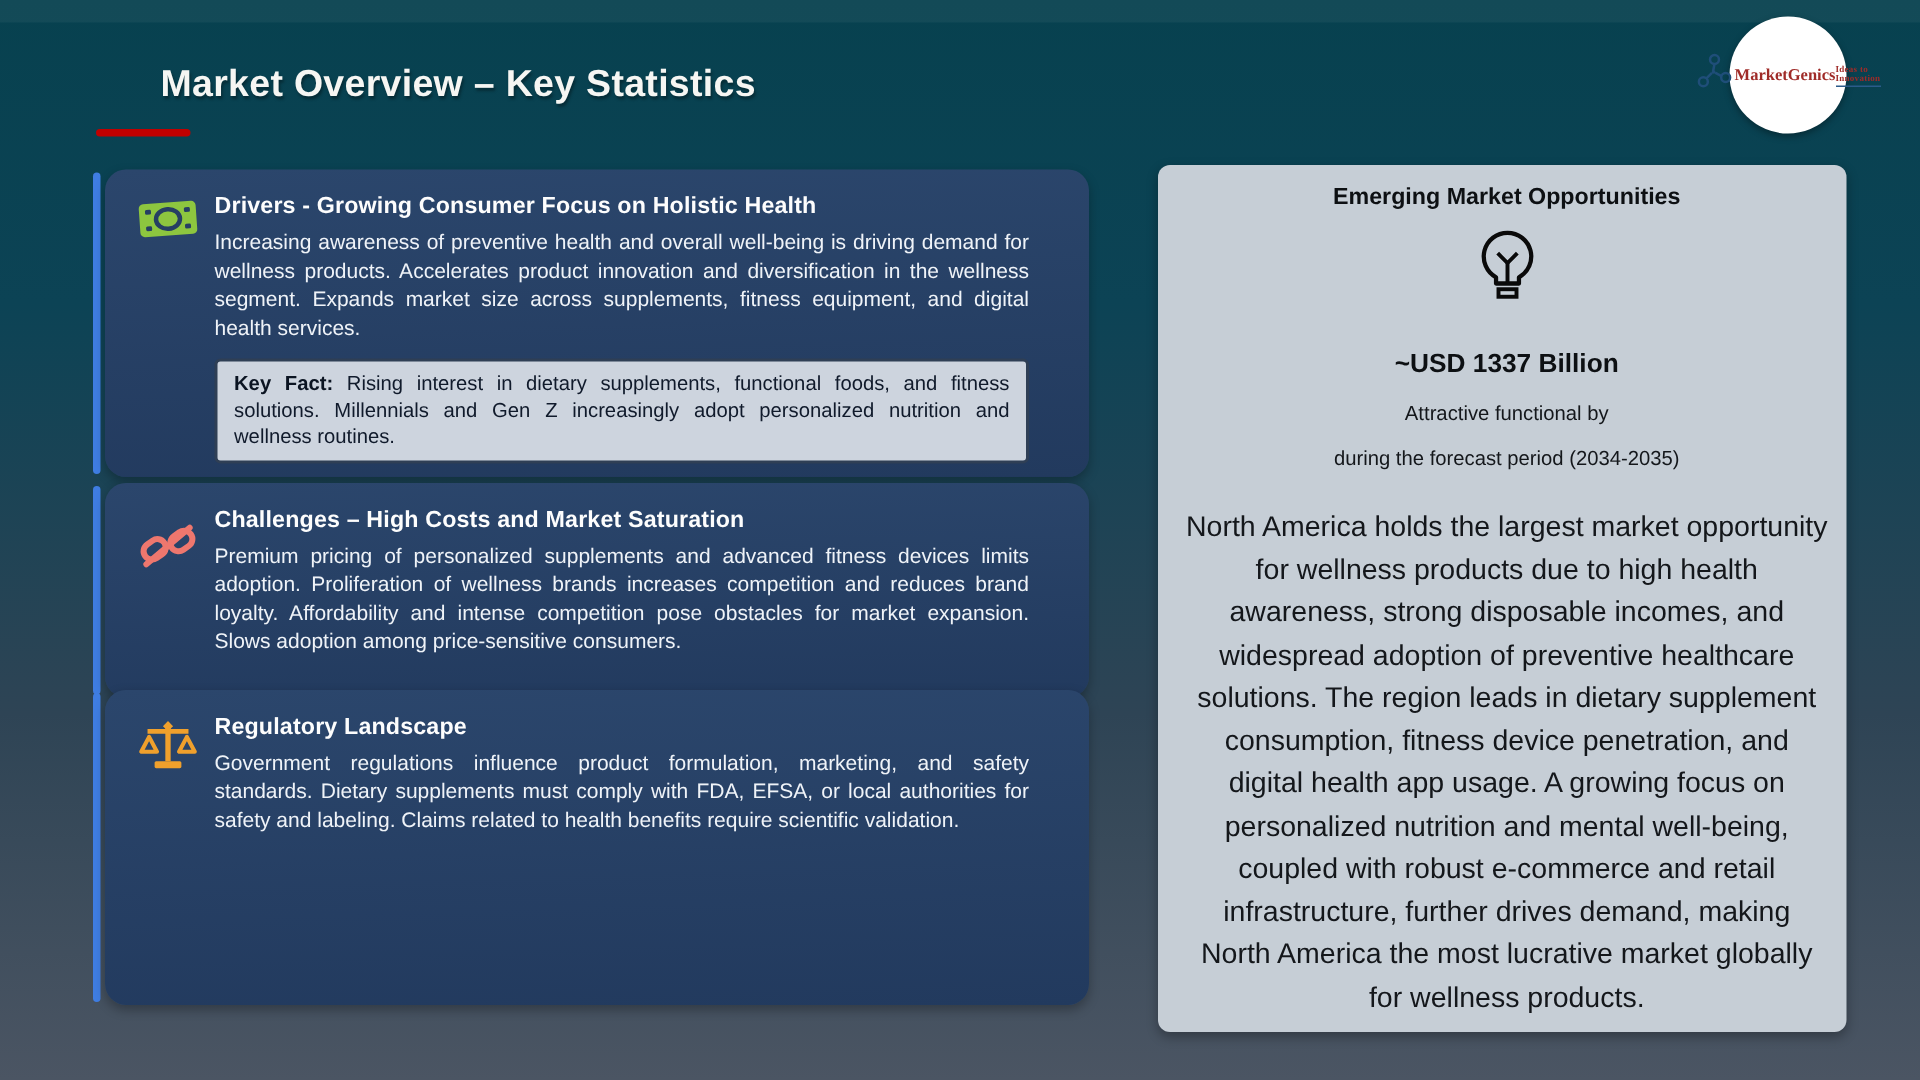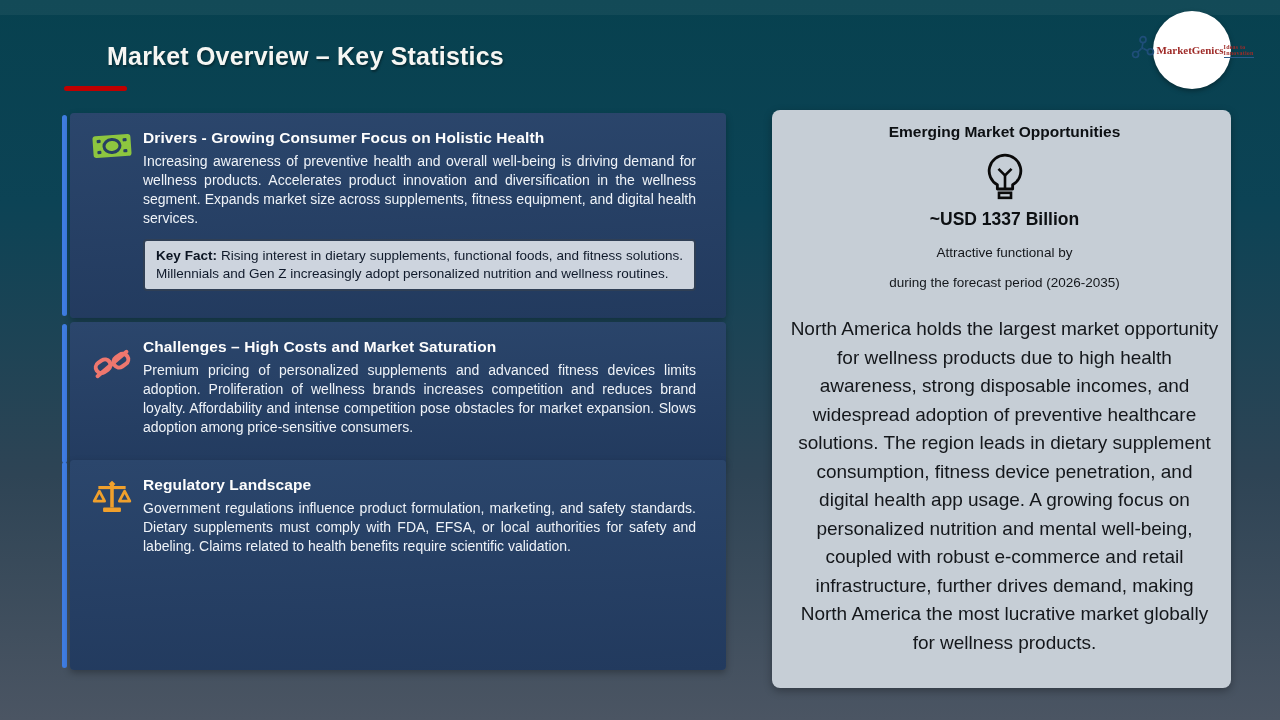--- a/index.html
+++ b/index.html
@@ -14,39 +14,39 @@
     text-shadow:1px 2px 2px rgba(0,0,0,0.35);letter-spacing:.2px;margin-left:44px;}
   .title-underline{position:absolute;left:64px;top:86px;width:63px;height:5px;border-radius:3px;background:#c00000;}
   .logo{position:absolute;left:1153px;top:11px;width:78px;height:78px;border-radius:50%;background:#fff;
     box-shadow:0 2px 5px rgba(0,0,0,0.35);display:flex;flex-direction:row;align-items:center;justify-content:center;}
   .logo-name{font-family:"Liberation Serif",serif;font-weight:bold;font-size:11px;color:#9f2b28;line-height:1;margin-top:1px;}
   .logo-tagline{font-family:"Liberation Serif",serif;font-weight:bold;font-size:6px;color:#9f2b28;
     border-bottom:1px solid #2b5b8a;padding-bottom:1px;margin-top:2px;letter-spacing:.2px;}
   
   .card{position:absolute;left:62px;width:664px;}
   .card .stripe{position:absolute;left:0;top:2px;bottom:2px;width:5px;border-radius:5px;background:#3f7de2;}
-  .card .card-body{position:absolute;left:8px;right:0;top:0;bottom:0;border-radius:4px;box-sizing:border-box;
+  .card .card-body{position:absolute;left:8px;right:0;top:0;bottom:0;border-radius:14px;box-sizing:border-box;
     background:linear-gradient(178deg,#2b466c 0%,#223a5e 100%);box-shadow:0 3px 7px rgba(0,0,0,0.28);
-    padding:16px 30px 12px 73px;}
+    padding:16px 40px 12px 73px;}
   .card-icon{position:absolute;left:19px;top:18px;width:46px;text-align:center;}
   .icon-money{color:#8dc63f;}
   .icon-unlink{color:#ee776e;}
   .icon-scales{color:#f0a02c;}
   .card-title{font-size:15.5px;font-weight:bold;color:#fdfdfd;letter-spacing:.1px;}
   .card-text{margin-top:5px;font-size:14px;line-height:1.35;color:#eff3f8;text-align:justify;}
   .callout{margin-top:11px;background:#cdd4de;border:2px solid #2f3f55;border-radius:4px;
     padding:6px 11px 7px 11px;font-size:13.5px;line-height:1.33;color:#101a2b;text-align:justify;}
   .callout b{color:#0b1422;}
   .callout.spaced{margin-top:36px;}
   
   .panel{position:absolute;left:772px;top:110px;width:459px;height:578px;background:#c6ced6;border-radius:8px;
     box-shadow:0 3px 8px rgba(0,0,0,0.3);text-align:center;box-sizing:border-box;padding:13px 10px 0 16px;color:#14171b;}
   .panel-title{font-size:15.5px;font-weight:bold;color:#0d1013;}
   .panel-icon{margin-top:12px;}
-  .panel-value{font-size:17.5px;font-weight:bold;margin-top:4px;color:#0d1013;}
+  .panel-value{font-size:17.5px;font-weight:bold;margin-top:26px;color:#0d1013;}
   .panel-sub{font-size:13.5px;margin-top:15px;}
   .panel-region{font-size:18px;font-weight:bold;margin-top:13px;color:#0d1013;}
   .panel-period{font-size:13.5px;margin-top:15px;}
   .panel-desc{font-size:19px;line-height:28.5px;margin-top:25px;padding:0 2px;}
 </style>
 </head>
 <body>
 
 <div class="slide">
   <div class="top-band"></div>
@@ -130,16 +130,16 @@
     <div class="panel-icon">
       <svg width="52" height="48" viewBox="0 0 46 44" fill="none" stroke="#0a0a0a">
         <path d="M23 2 a14.5 14.5 0 0 1 7 27.2 V33 H16 v-3.8 A14.5 14.5 0 0 1 23 2 Z" stroke-width="2.6" stroke-linejoin="round"></path>
         <path d="M17 14.5 L23 20.5 L29 14.5" stroke-width="2.4"></path>
         <line x1="23" y1="20.5" x2="23" y2="33" stroke-width="2.4"></line>
         <rect x="17.5" y="36.5" width="11" height="4.6" stroke-width="2.4"></rect>
       </svg>
     </div>
     <div class="panel-value">~USD 1337 Billion</div>
     <div class="panel-sub">Attractive functional by</div>
-    <div class="panel-period">during the forecast period (2026-2035)</div>
+    <div class="panel-period">during the forecast period (2034-2035)</div>
     <div class="panel-desc">North America holds the largest market opportunity for wellness products due to high health awareness, strong disposable incomes, and widespread adoption of preventive healthcare solutions. The region leads in dietary supplement consumption, fitness device penetration, and digital health app usage. A growing focus on personalized nutrition and mental well-being, coupled with robust e-commerce and retail infrastructure, further drives demand, making North America the most lucrative market globally for wellness products.</div>
   </div>
 </div>
 
 </body></html>

